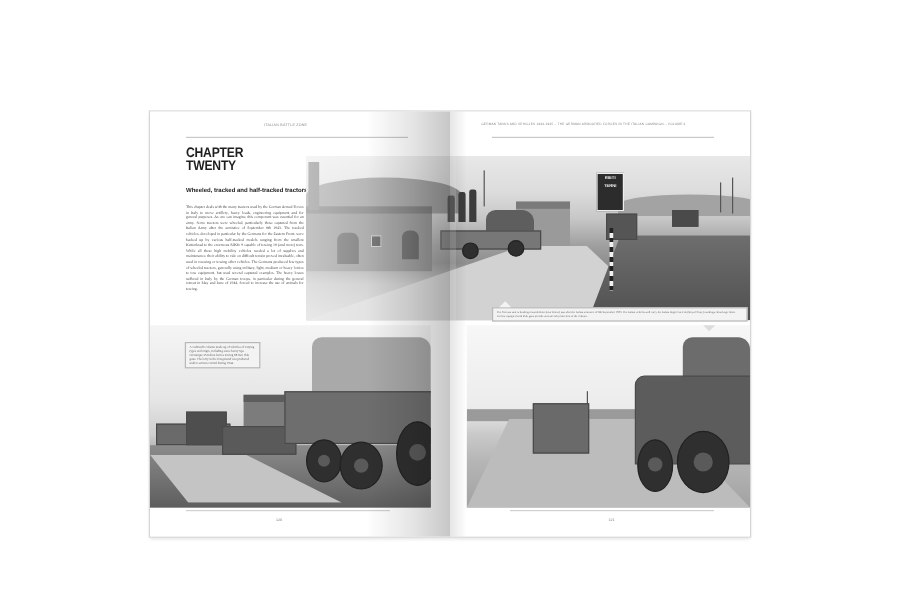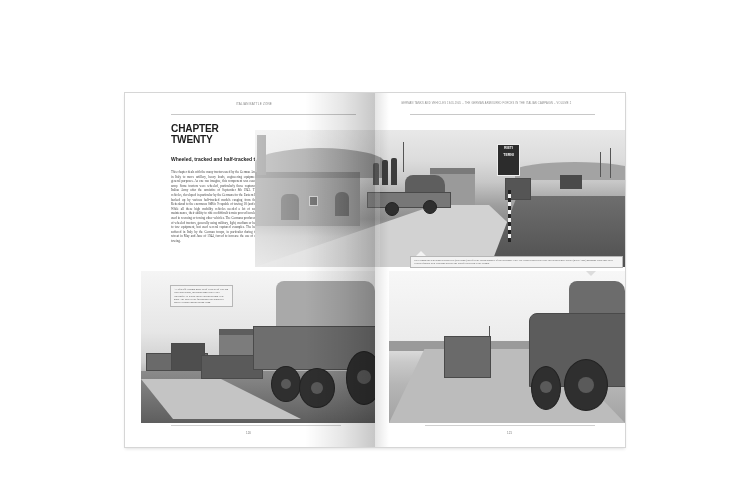--- a/index.html
+++ b/index.html
@@ -6,21 +6,21 @@
   body {
     width:750px; height:500px; background:#ffffff; position:relative; overflow:hidden;
     font-family:"Liberation Serif", serif;
   }
   .spread {
     position:absolute; left:125px; top:93px; width:500px; height:354px;
     box-shadow: 0 0 0 1px #d6d6d6, 0 2px 3px rgba(0,0,0,0.12);
     background:#fff;
   }
   .page { position:absolute; top:0; height:354px; background:#fff; overflow:hidden; }
-  .page.left { left:16px; width:250px; }
+  .page.left { left:0; width:250px; }
   .page.right { left:250px; width:250px; }
   .spine-shadow-left {
     position:absolute; left:180px; top:0; width:70px; height:354px;
     background:linear-gradient(to right, rgba(0,0,0,0) 0%, rgba(0,0,0,0.10) 55%, rgba(0,0,0,0.22) 100%);
     pointer-events:none; z-index:5;
   }
   .spine-shadow-right {
     position:absolute; left:250px; top:0; width:14px; height:354px;
     background:linear-gradient(to right, rgba(0,0,0,0.10), rgba(0,0,0,0));
     pointer-events:none; z-index:5;

